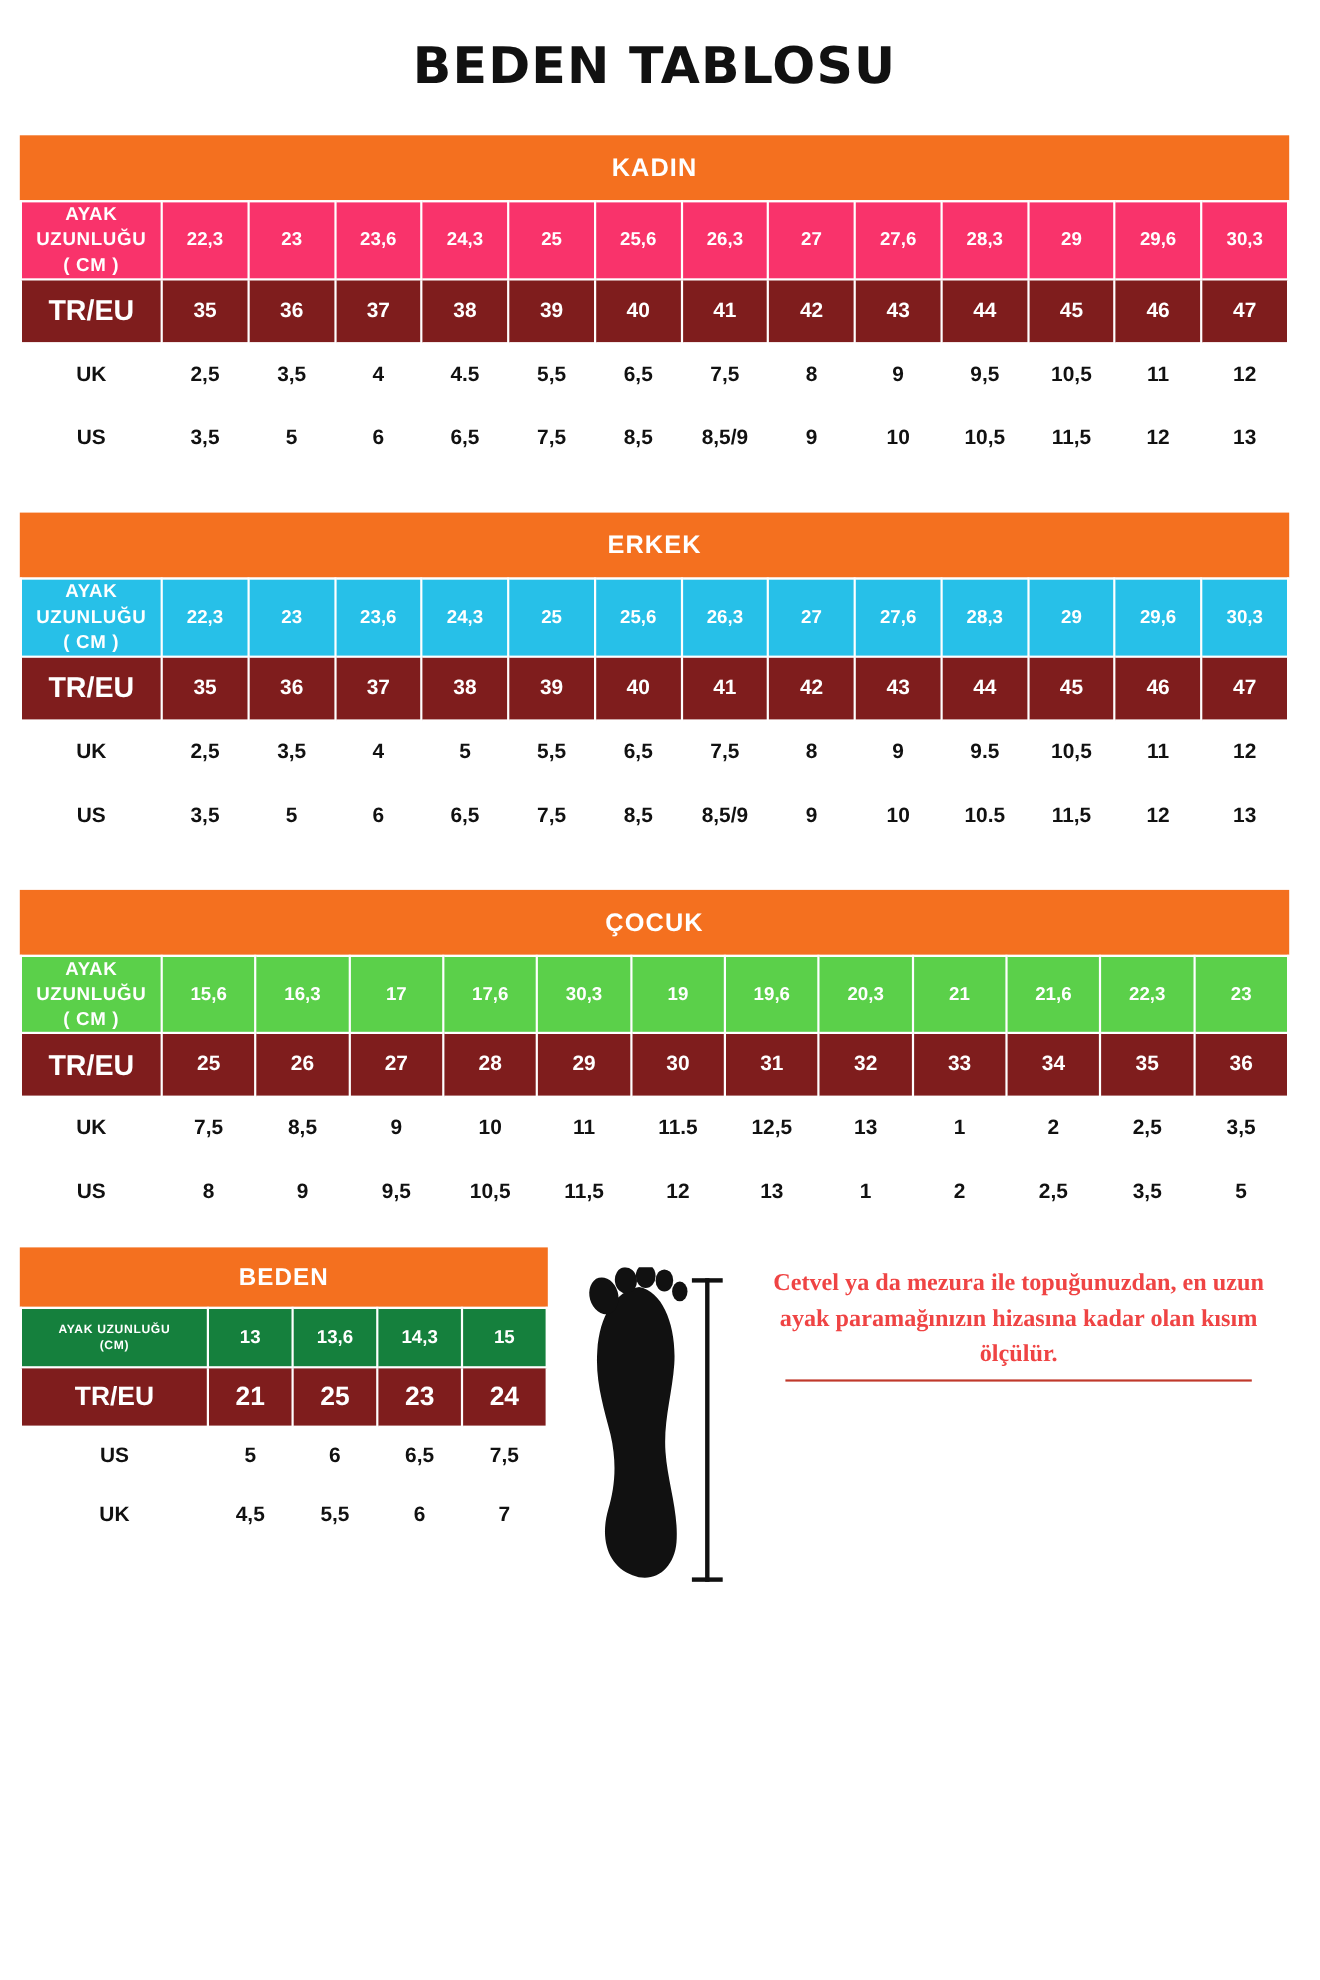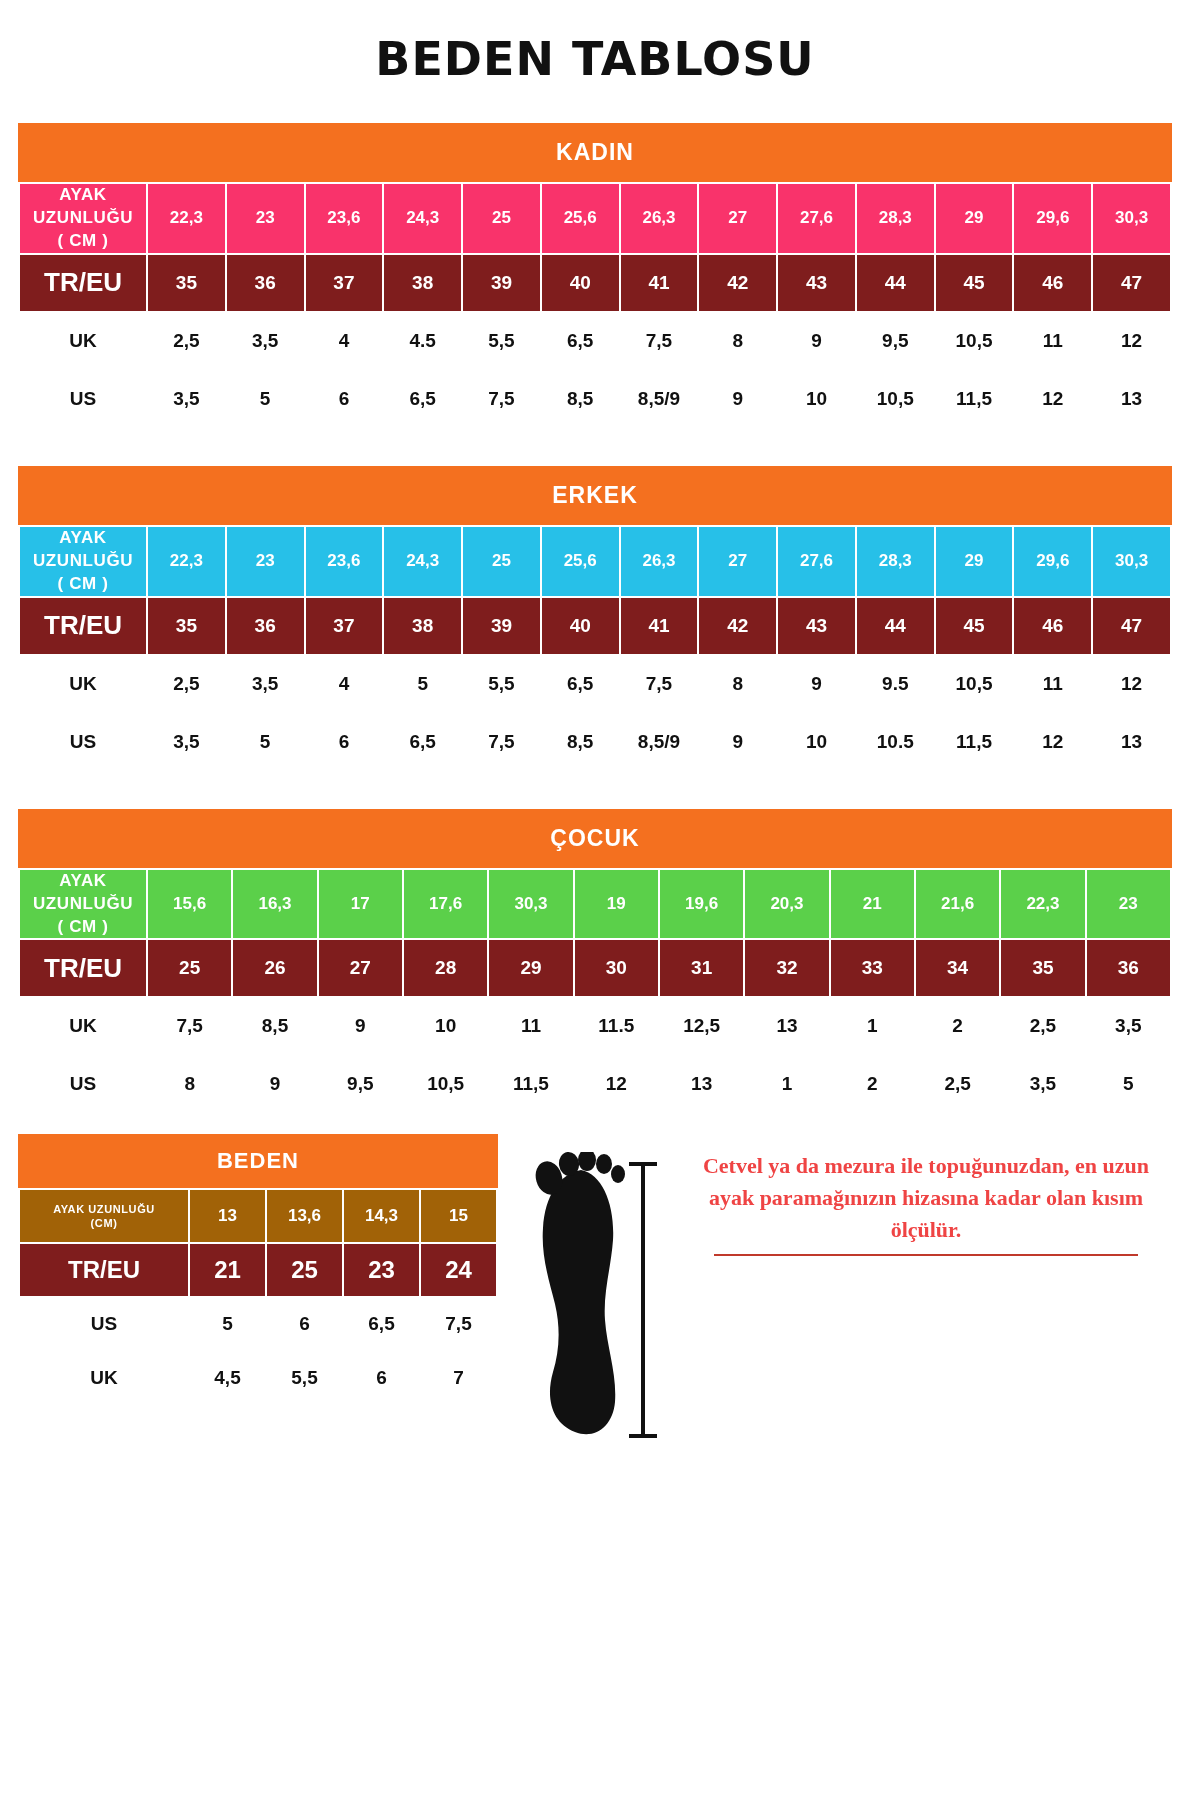--- a/index.html
+++ b/index.html
@@ -58,21 +58,21 @@
     letter-spacing: 0.6px;
     font-weight: 700;
   }
   .lbl.big { font-size: 26px; font-weight: 700; }
   .lbl.mid { font-size: 19px; font-weight: 700; }
   .row-dark td { background: #7f1d1d; color: #ffffff; font-size: 26px; }
   .row-white td { background: #ffffff; color: #111111; font-size: 19px; }
   .cm-row.kadin td { background: #F9336B; color: #ffffff; font-size: 17px; }
   .cm-row.erkek td { background: #27C0E8; color: #ffffff; font-size: 17px; }
   .cm-row.cocuk td { background: #5BD04A; color: #ffffff; font-size: 17px; }
-  .cm-row.bebek td { background: #a16207; color: #ffffff; font-size: 17px; }
+  .cm-row.bebek td { background: #15803d; color: #ffffff; font-size: 17px; }
   .cm-row td.lbl { color: #ffffff; }
 
   
   .bottom {
     display: flex;
     gap: 16px;
     align-items: flex-start;
   }
   .bebek-wrap { width: 480px; flex: 0 0 480px; }
   .bebek-band { font-size: 22px; padding: 14px 0; }

